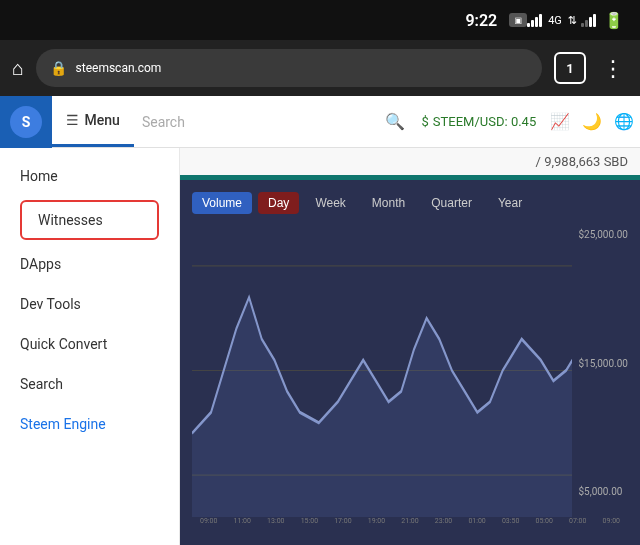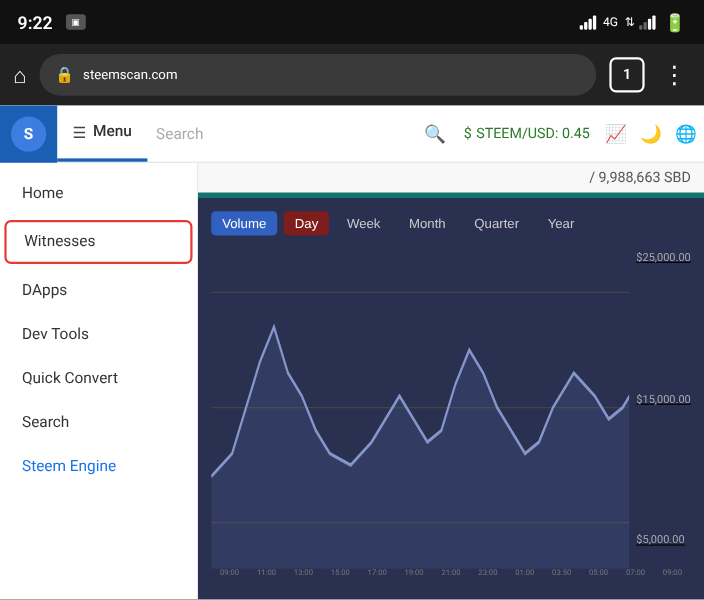--- a/index.html
+++ b/index.html
@@ -10,21 +10,21 @@
       background: #1a1a1a;
       overflow: hidden;
     }
 
     
     .status-bar {
       height: 40px;
       background: #111;
       display: flex;
       align-items: center;
-      justify-content: space-between;
+      justify-content: flex-end;
       padding: 0 16px;
       color: white;
     }
     .status-time {
       font-size: 16px;
       font-weight: 600;
       color: white;
     }
     .status-icons {
       display: flex;
@@ -195,21 +195,21 @@
       color: #333;
       cursor: pointer;
     }
     .menu-item-witnesses {
       padding: 10px 16px;
       font-size: 14px;
       color: #333;
       cursor: pointer;
       border: 2.5px solid #e53935;
       border-radius: 6px;
-      margin: 4px 4px;
+      margin: 4px 20px;
     }
     .menu-item-engine {
       padding: 12px 20px;
       font-size: 14px;
       color: #1a73e8;
       cursor: pointer;
     }
 
     
     .right-content {
@@ -269,21 +269,20 @@
       padding: 4px 10px;
       font-size: 12px;
       cursor: pointer;
       border: none;
     }
 
     
     .chart-svg-wrapper {
       display: flex;
       height: calc(100% - 50px);
-      text-decoration: underline;
     }
     .chart-svg {
       flex: 1;
     }
     .y-axis-labels {
       display: flex;
       flex-direction: column;
       justify-content: space-between;
       padding: 5px 0 20px 6px;
       font-size: 10px;

